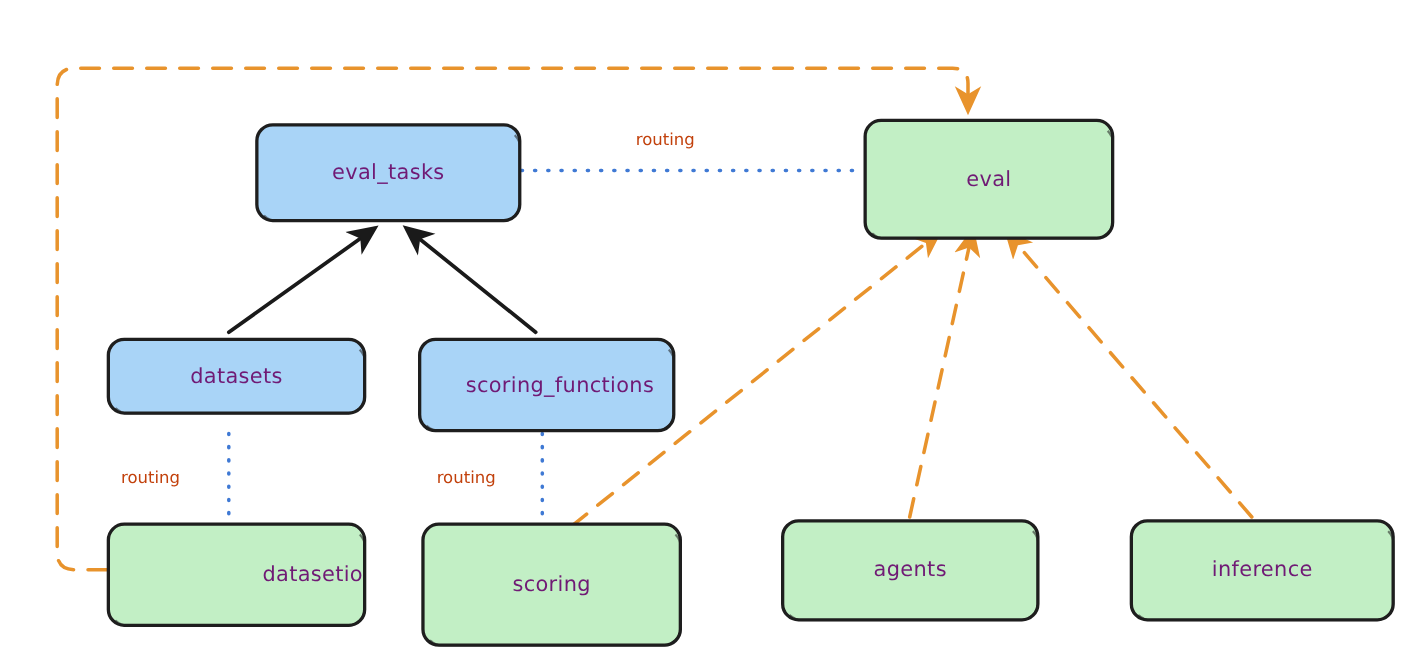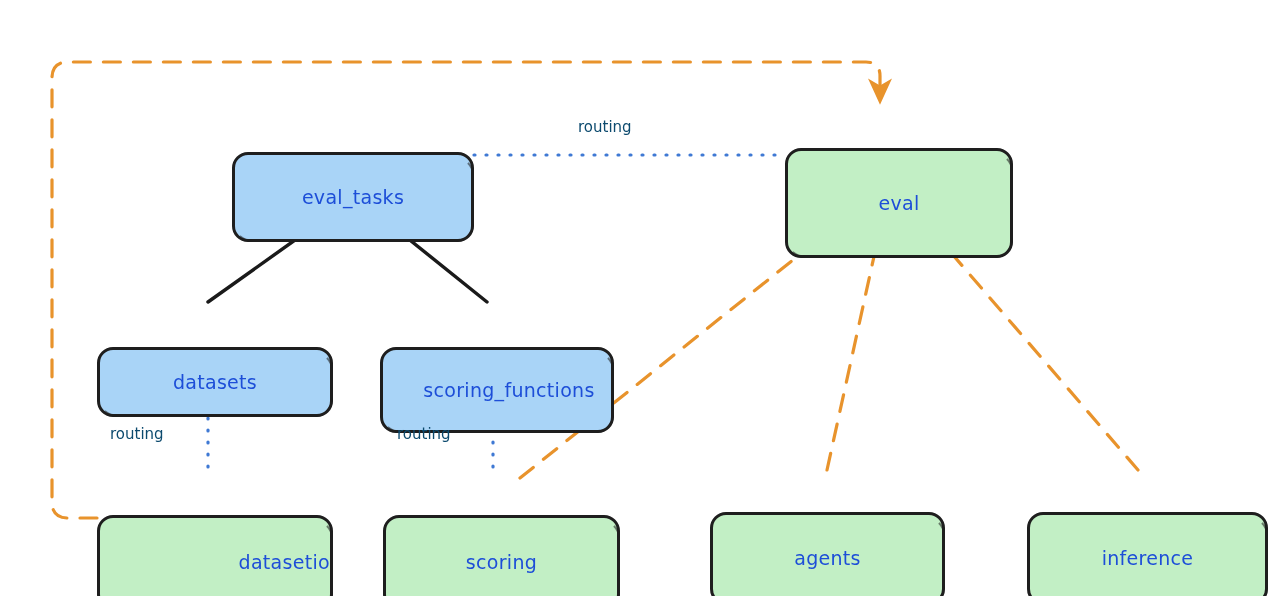--- a/index.html
+++ b/index.html
@@ -28,27 +28,26 @@
     height: 596px;
   }
   .node {
     position: absolute;
     box-sizing: border-box;
     display: flex;
     align-items: center;
     justify-content: center;
     border: 3px solid #1e1e1e;
     border-radius: 16px;
-    color: #1d4ed8;
+    color: #701a75;
     font-family: "DejaVu Sans", sans-serif;
     font-size: 19px;
     letter-spacing: 0.3px;
     text-align: center;
     z-index: 3;
-    margin-top: 40px;
   }
   .node .node-label {
     pointer-events: none;
     line-height: 1.1;
   }
   .node.api {
     background: #a9d4f7;
   }
   .node.provider {
     background: #c2efc5;
@@ -63,21 +62,21 @@
     bottom: -3px;
     border-radius: 18px;
     border: 2px solid #1e1e1e;
     border-top-color: transparent;
     border-left-color: transparent;
     opacity: 0.55;
     pointer-events: none;
   }
   .edge-label {
     position: absolute;
-    color: #0c4a6e;
+    color: #c2410c;
     font-family: "DejaVu Sans", sans-serif;
     font-size: 15px;
     z-index: 4;
     white-space: nowrap;
   }
 </style>
 </head>
 <body>
 
 <div id="diagram-root">
@@ -124,21 +123,21 @@
   </div>
 
   <div class="node api" style="left:380px; top:307px; width:234px; height:86px;padding-left:24px;">
     <span class="node-label">scoring_functions</span>
   </div>
 
   <div class="node provider" style="left:97px; top:475px; width:236px; height:95px;justify-content:flex-end;">
     <span class="node-label">datasetio</span>
   </div>
 
-  <div class="node provider" style="left:383px; top:475px; width:237px; height:95px;">
+  <div class="node provider" style="left:383px; top:475px; width:237px; height:113px;">
     <span class="node-label">scoring</span>
   </div>
 
   <div class="node provider" style="left:710px; top:472px; width:235px; height:93px;">
     <span class="node-label">agents</span>
   </div>
 
   <div class="node provider" style="left:1027px; top:472px; width:241px; height:93px;">
     <span class="node-label">inference</span>
   </div>

